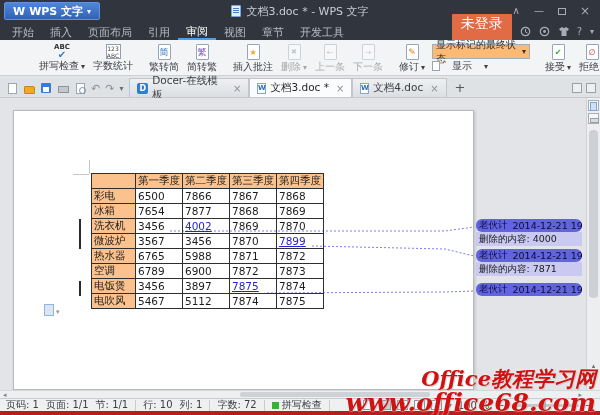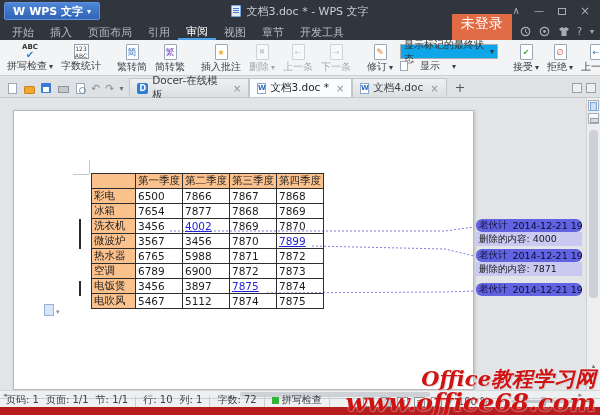--- a/index.html
+++ b/index.html
@@ -26,35 +26,35 @@
   .menu-tab { color:#b6bcc5; padding:2px 8px 0; font-size:11px; display:flex; align-items:center; }
   .menu-tab.active { color:#ffffff; border-bottom:2px solid #4f9ee8; }
   .menu-right { margin-left:auto; display:flex; align-items:center; gap:8px; padding-right:2px; }
   .login-btn { background:#e06b45; color:#fff; font-size:14px; padding:1px 9px 16px; border-radius:1px;margin-left:24px; }
   .mb-ico { width:11px; height:11px; display:inline-block; }
   .mb-ico svg { display:block; }
   .help-q { color:#a7adb6; font-size:10px; }
 
   
   .ribbon { position:absolute; top:40px; left:0; right:0; height:36px; background:#f2f4f5;
-    border-bottom:1px solid #cdd0d3; display:flex; align-items:stretch; overflow:hidden; }
+    border-bottom:1px solid #cdd0d3; display:flex; align-items:stretch; overflow:hidden;padding-left:32px; }
   .rgroup { display:flex; align-items:stretch; padding:2px 3px; }
   .rsep { width:1px; background:#d8dadc; margin:4px 1px; }
   .rbtn { display:flex; flex-direction:column; align-items:center; justify-content:space-between;
     padding:2px 4px 1px; font-size:10px; color:#3c3f44; border-radius:2px; }
   .rbtn .lbl { display:flex; align-items:center; gap:2px; white-space:nowrap; }
   .rbtn.disabled { opacity:.42; }
   .ricon { width:18px; height:17px; position:relative; display:flex; align-items:center; justify-content:center; }
   .pg { width:13px; height:16px; background:#fff; border:1px solid #95a6ba; border-radius:1px;
     display:flex; align-items:center; justify-content:center; font-size:9px; }
   .abc-top { font-size:7px; font-weight:bold; color:#333; line-height:7px; display:block; text-align:center; }
   .chk { color:#2f7fd0; font-size:10px; line-height:8px; display:block; text-align:center; font-weight:bold; }
   .cnt-box { width:15px; height:15px; border:1px solid #8fa0b4; background:#fff; font-size:6px; line-height:7px; text-align:center; color:#444; }
   .rev-col { display:flex; flex-direction:column; justify-content:space-between; padding:2px 3px 1px; }
-  .state-dd { width:98px; height:15px; background:#0ea5e9; border:1px solid #a6adb5; display:flex;
+  .state-dd { width:98px; height:15px; background:#fdba74; border:1px solid #a6adb5; display:flex;
     align-items:center; justify-content:space-between; padding:0 3px; font-size:10px; color:#333; }
   .show-row { display:flex; align-items:center; gap:12px; font-size:10px; color:#3c3f44; }
   .mini-pg { width:8px; height:10px; background:#fff; border:1px solid #95a6ba; }
 
   
   .tabbar { position:absolute; top:78px; left:0; right:0; height:20px; background:#dfe2e5;
     border-bottom:1px solid #c6c9cc; display:flex; align-items:flex-end; }
   .qa { display:flex; align-items:center; gap:5px; padding:0 6px 3px 6px; }
   .qa-ico { width:12px; height:12px; position:relative; display:flex; align-items:center; justify-content:center; }
   .qa-new { width:9px; height:11px; background:#fff; border:1px solid #9aa7b5; }
@@ -113,21 +113,21 @@
   .vs-thumb { position:absolute; left:2px; right:2px; top:32px; height:168px; background:#cdd0d4; border-radius:4px; }
   .vs-nav { position:absolute; bottom:2px; left:0; right:0; display:flex; flex-direction:column; align-items:center; gap:1px; }
   .vs-nav span { font-size:7px; color:#6b7077; line-height:8px; }
 
   .hscroll { position:absolute; top:390px; left:0; right:0; height:8px; background:#edeff1; border-top:1px solid #d5d8db; }
   .hs-thumb { position:absolute; left:240px; top:1px; width:190px; height:5px; background:#ced1d5; border-radius:2px; }
   .hs-arrow { position:absolute; top:0; font-size:7px; color:#7d828a; line-height:8px; }
 
   
   .statusbar { position:absolute; top:398px; left:0; right:0; height:17px; background:#eef0f2;
-    border-top:1px solid #c9ccd0; border-bottom:8px solid #b91c1c; display:flex; align-items:flex-end;
+    border-top:1px solid #c9ccd0; border-bottom:4px solid #b91c1c; display:flex; align-items:center;
     padding:0 6px; gap:7px; font-size:10px; color:#3a3e43; }
   .sb-sep { width:1px; height:11px; background:#c9ccd0; }
   .sb-spell { display:flex; align-items:center; gap:3px; }
   .spell-dot { width:7px; height:7px; background:#35b335; display:inline-block; }
   .sb-right { margin-left:auto; display:flex; align-items:center; gap:6px; }
   .sb-ico { width:11px; height:10px; border:1px solid #8d949b; background:#f6f7f8; position:relative; }
   .sb-ico.active { background:#cfd3d7; }
   .sb-ico.lines:before { content:""; position:absolute; left:2px; top:2px; right:2px; height:1px; background:#6b7077; box-shadow:0 2px 0 #6b7077,0 4px 0 #6b7077; }
   .zoom-minus,.zoom-plus { font-size:11px; color:#55595f; line-height:11px; }
   .zoom-slider { width:68px; height:3px; background:#c3c6ca; border-radius:2px; position:relative; }

